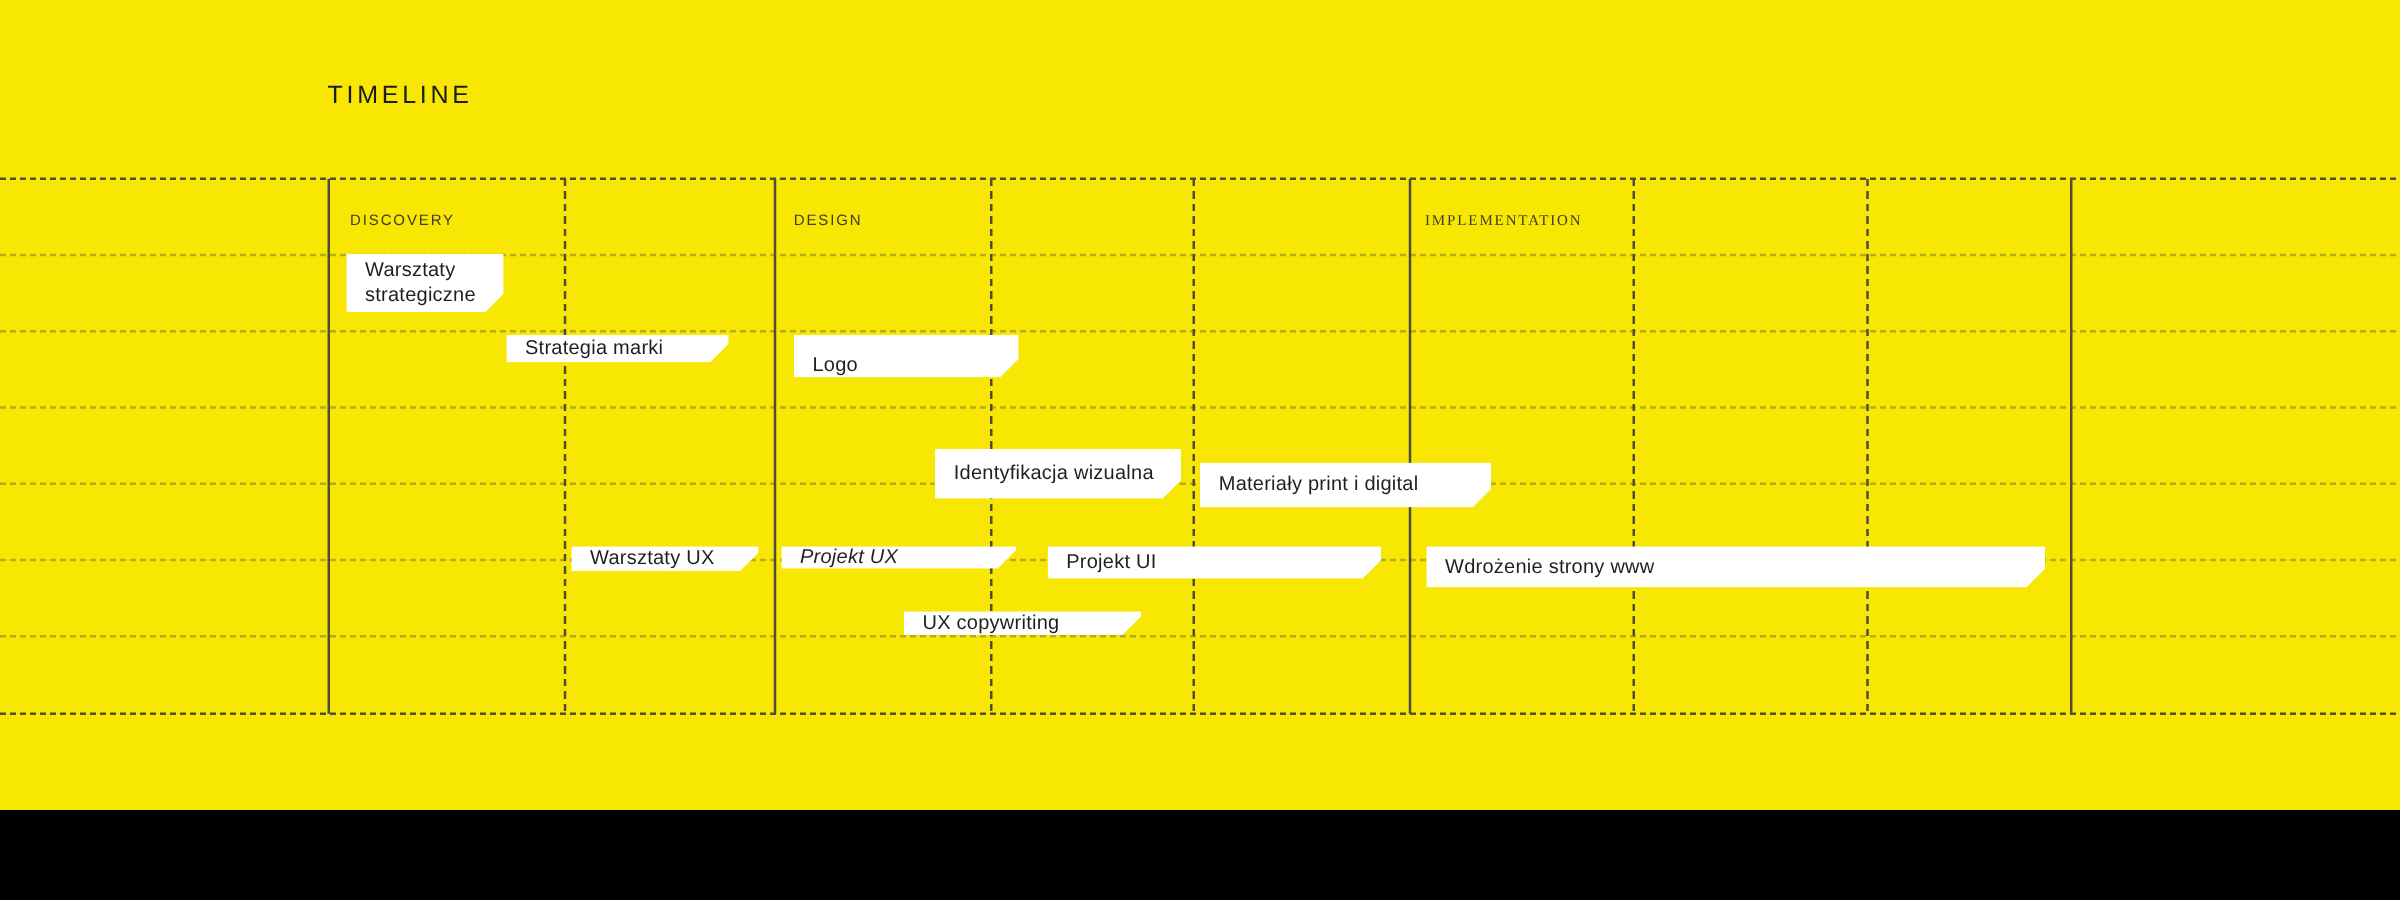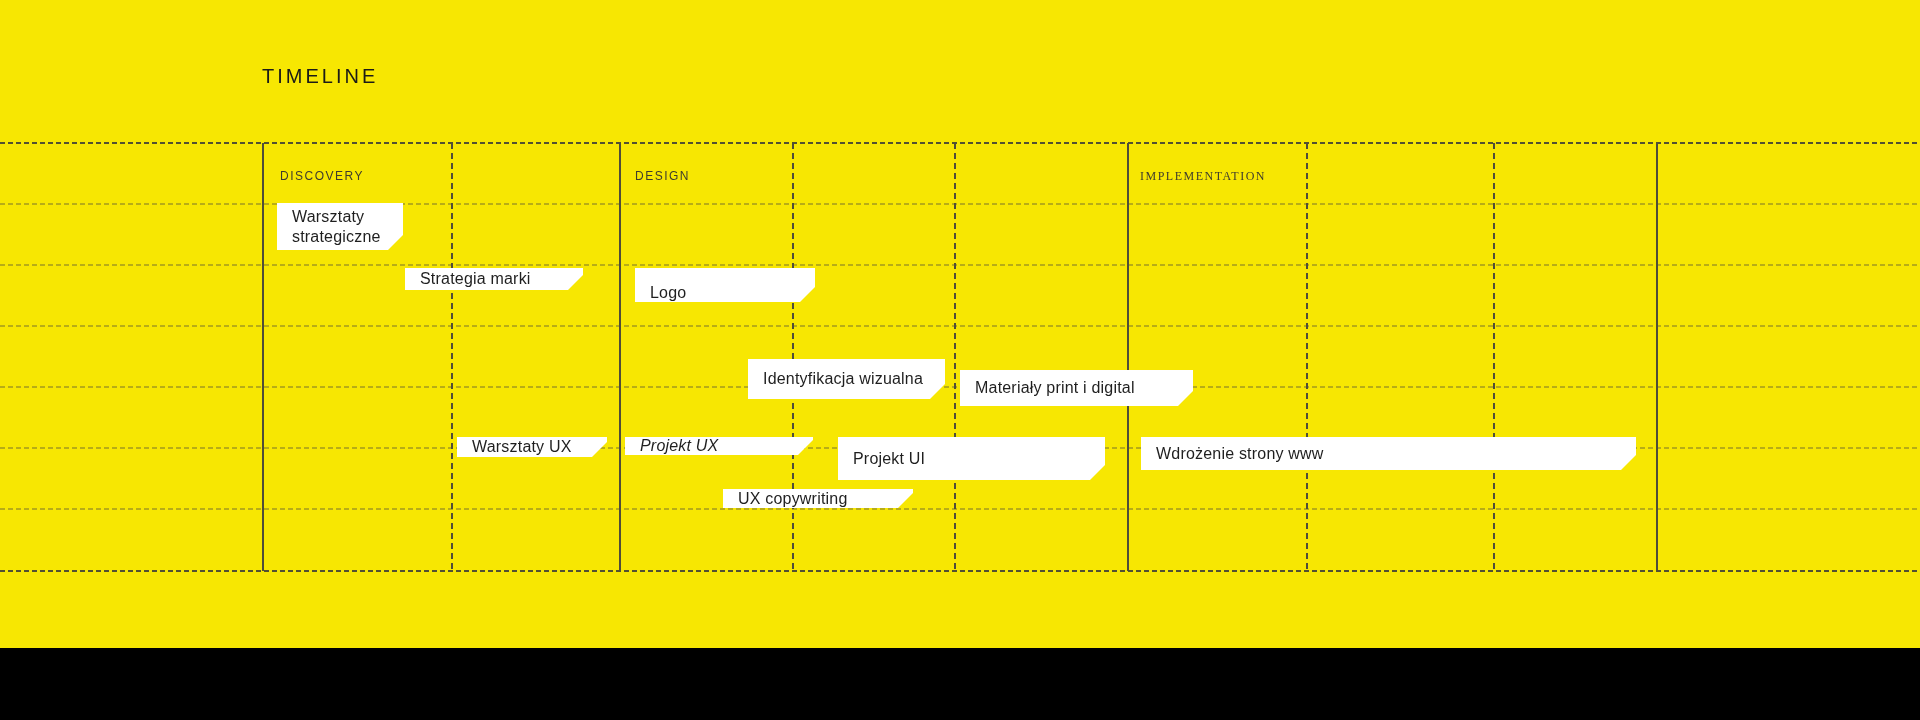--- a/index.html
+++ b/index.html
@@ -129,21 +129,21 @@
       </div>
       <div class="task-bar" style="left: 960px; top: 370px; width: 233px; height: 36px;">
         <span>Materiały print i digital</span>
       </div>
       <div class="task-bar" style="left: 457px; top: 437px; width: 150px; height: 20px;">
         <span>Warsztaty UX</span>
       </div>
       <div class="task-bar" style="left: 625px; top: 437px; width: 188px; height: 18px; font-style: italic;">
         <span>Projekt UX</span>
       </div>
-      <div class="task-bar" style="left: 838px; top: 437px; width: 267px; height: 43px;">
+      <div class="task-bar" style="left: 838px; top: 437px; width: 267px; height: 26px;">
         <span>Projekt UI</span>
       </div>
       <div class="task-bar" style="left: 1141px; top: 437px; width: 495px; height: 33px;">
         <span>Wdrożenie strony www</span>
       </div>
       <div class="task-bar" style="left: 723px; top: 489px; width: 190px; height: 19px;">
         <span>UX copywriting</span>
       </div>
     </div>
   <div class="footer-bar"></div>

